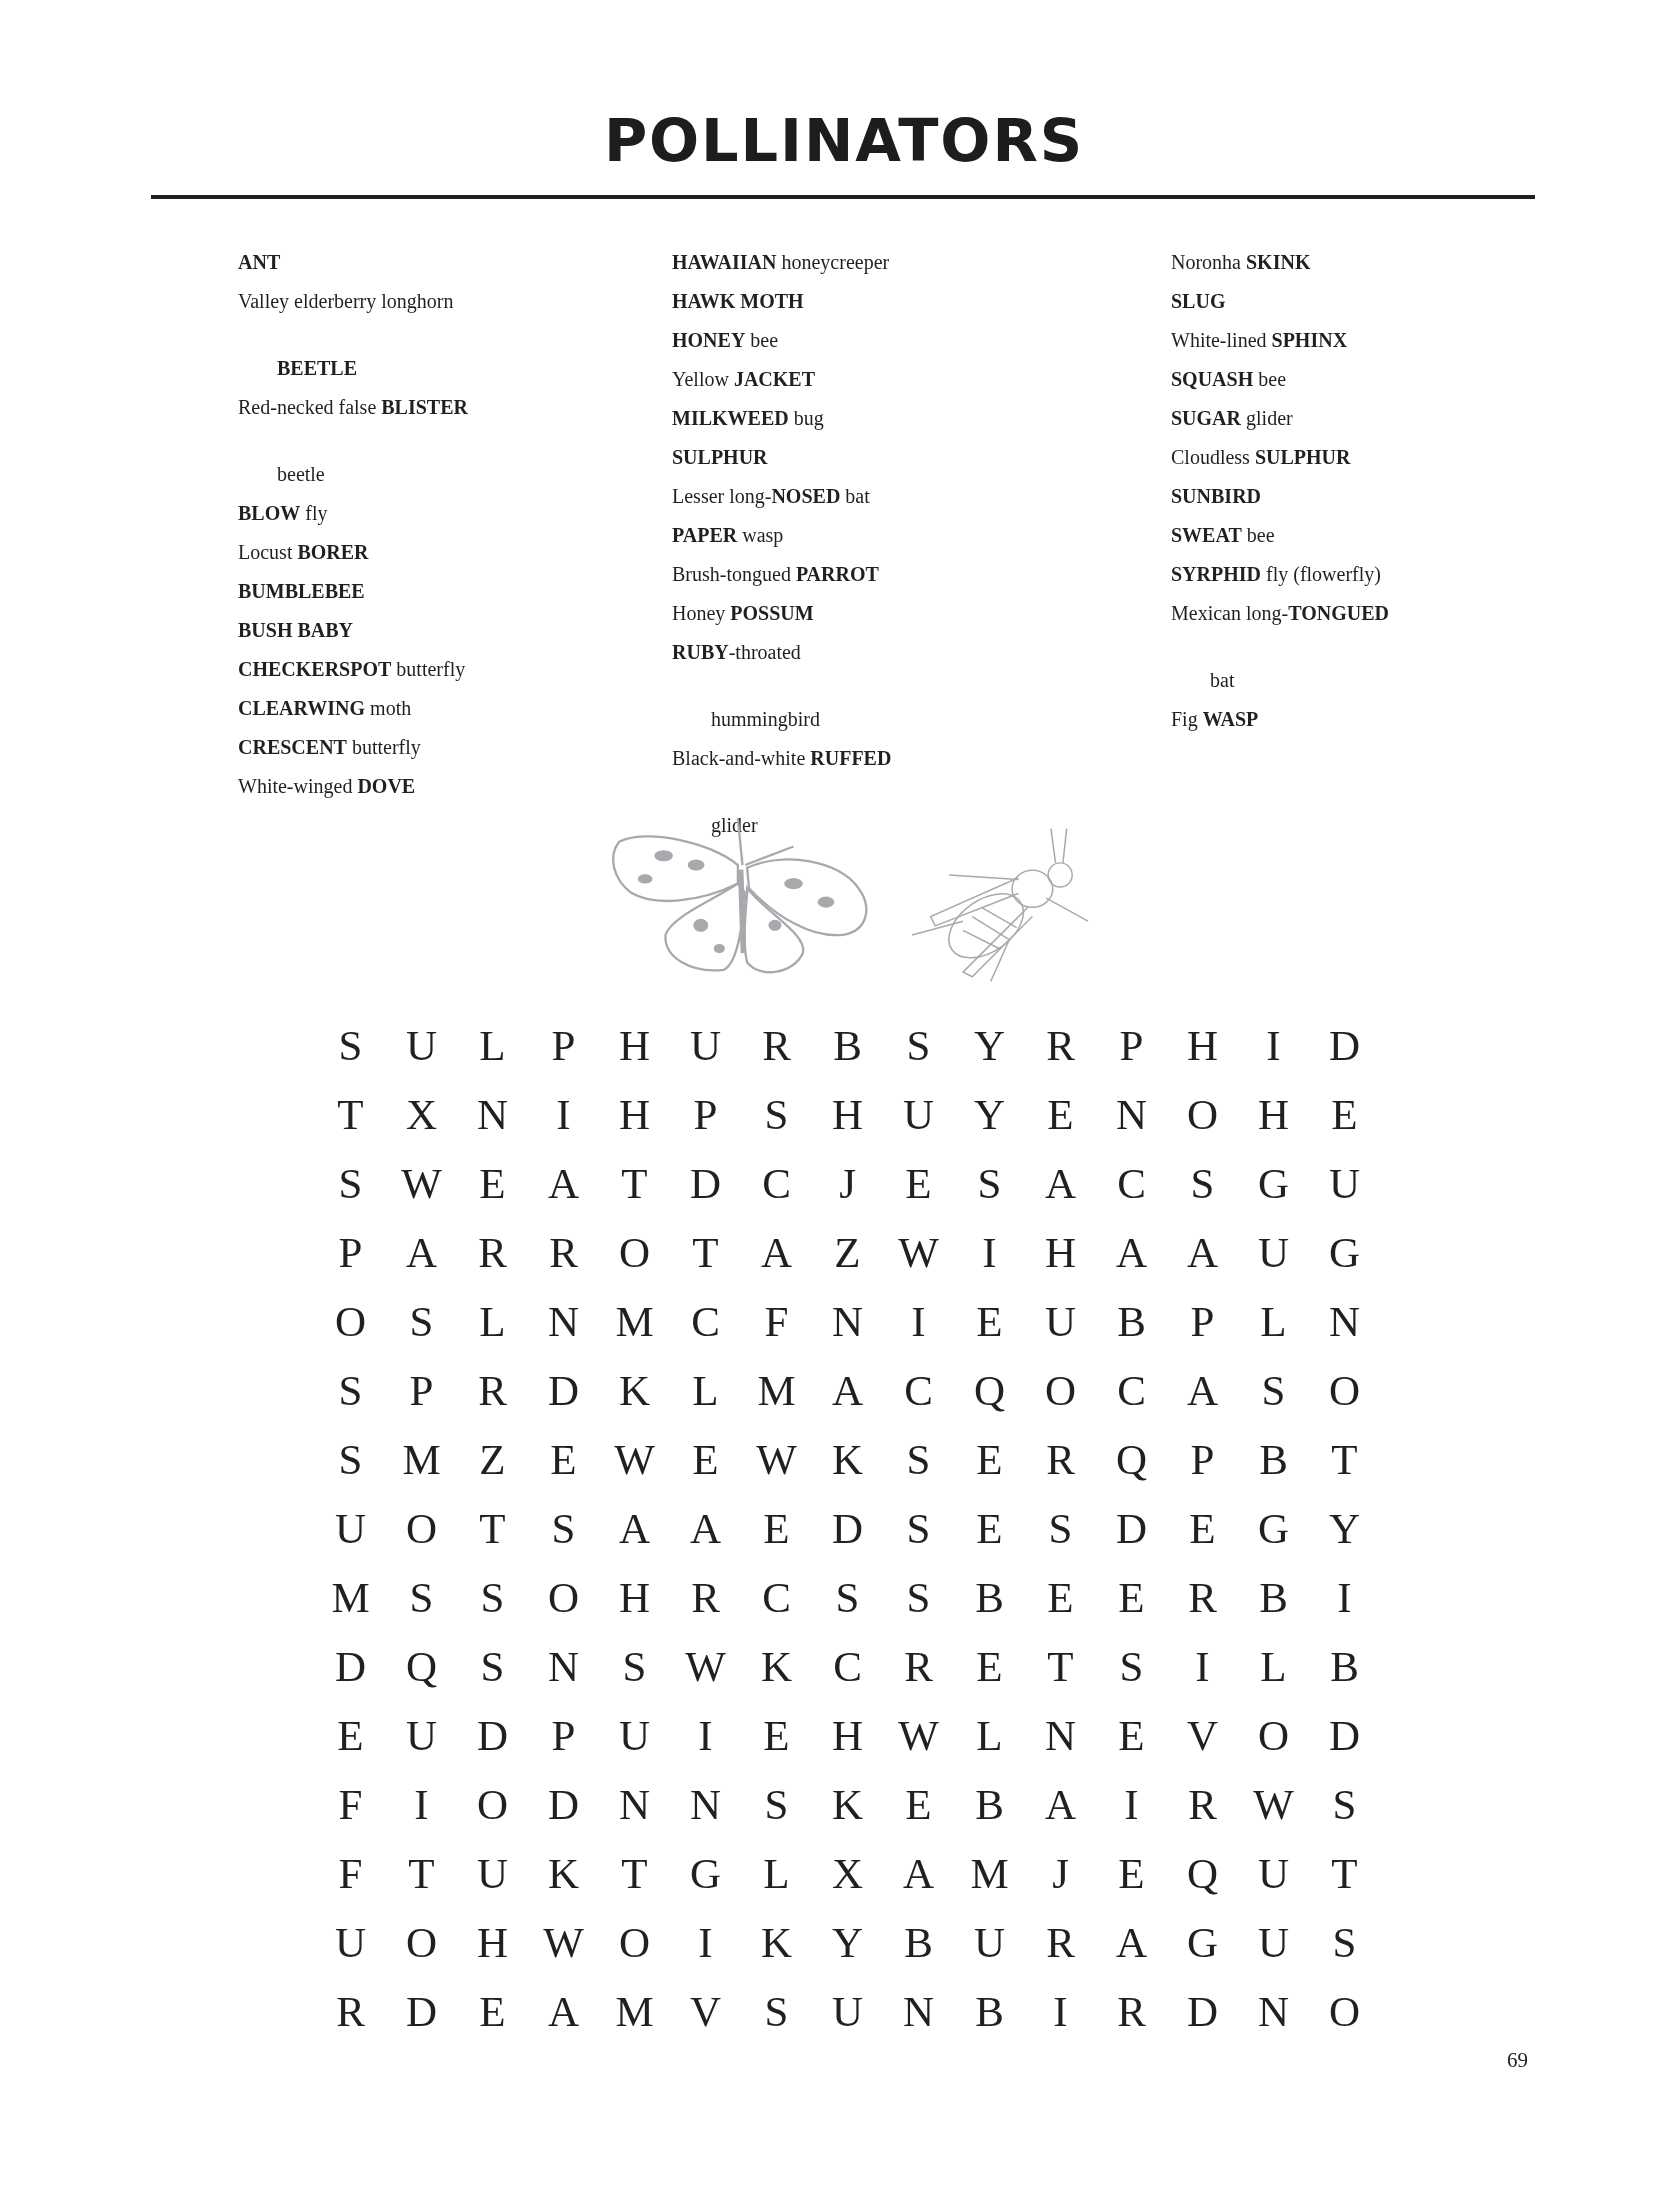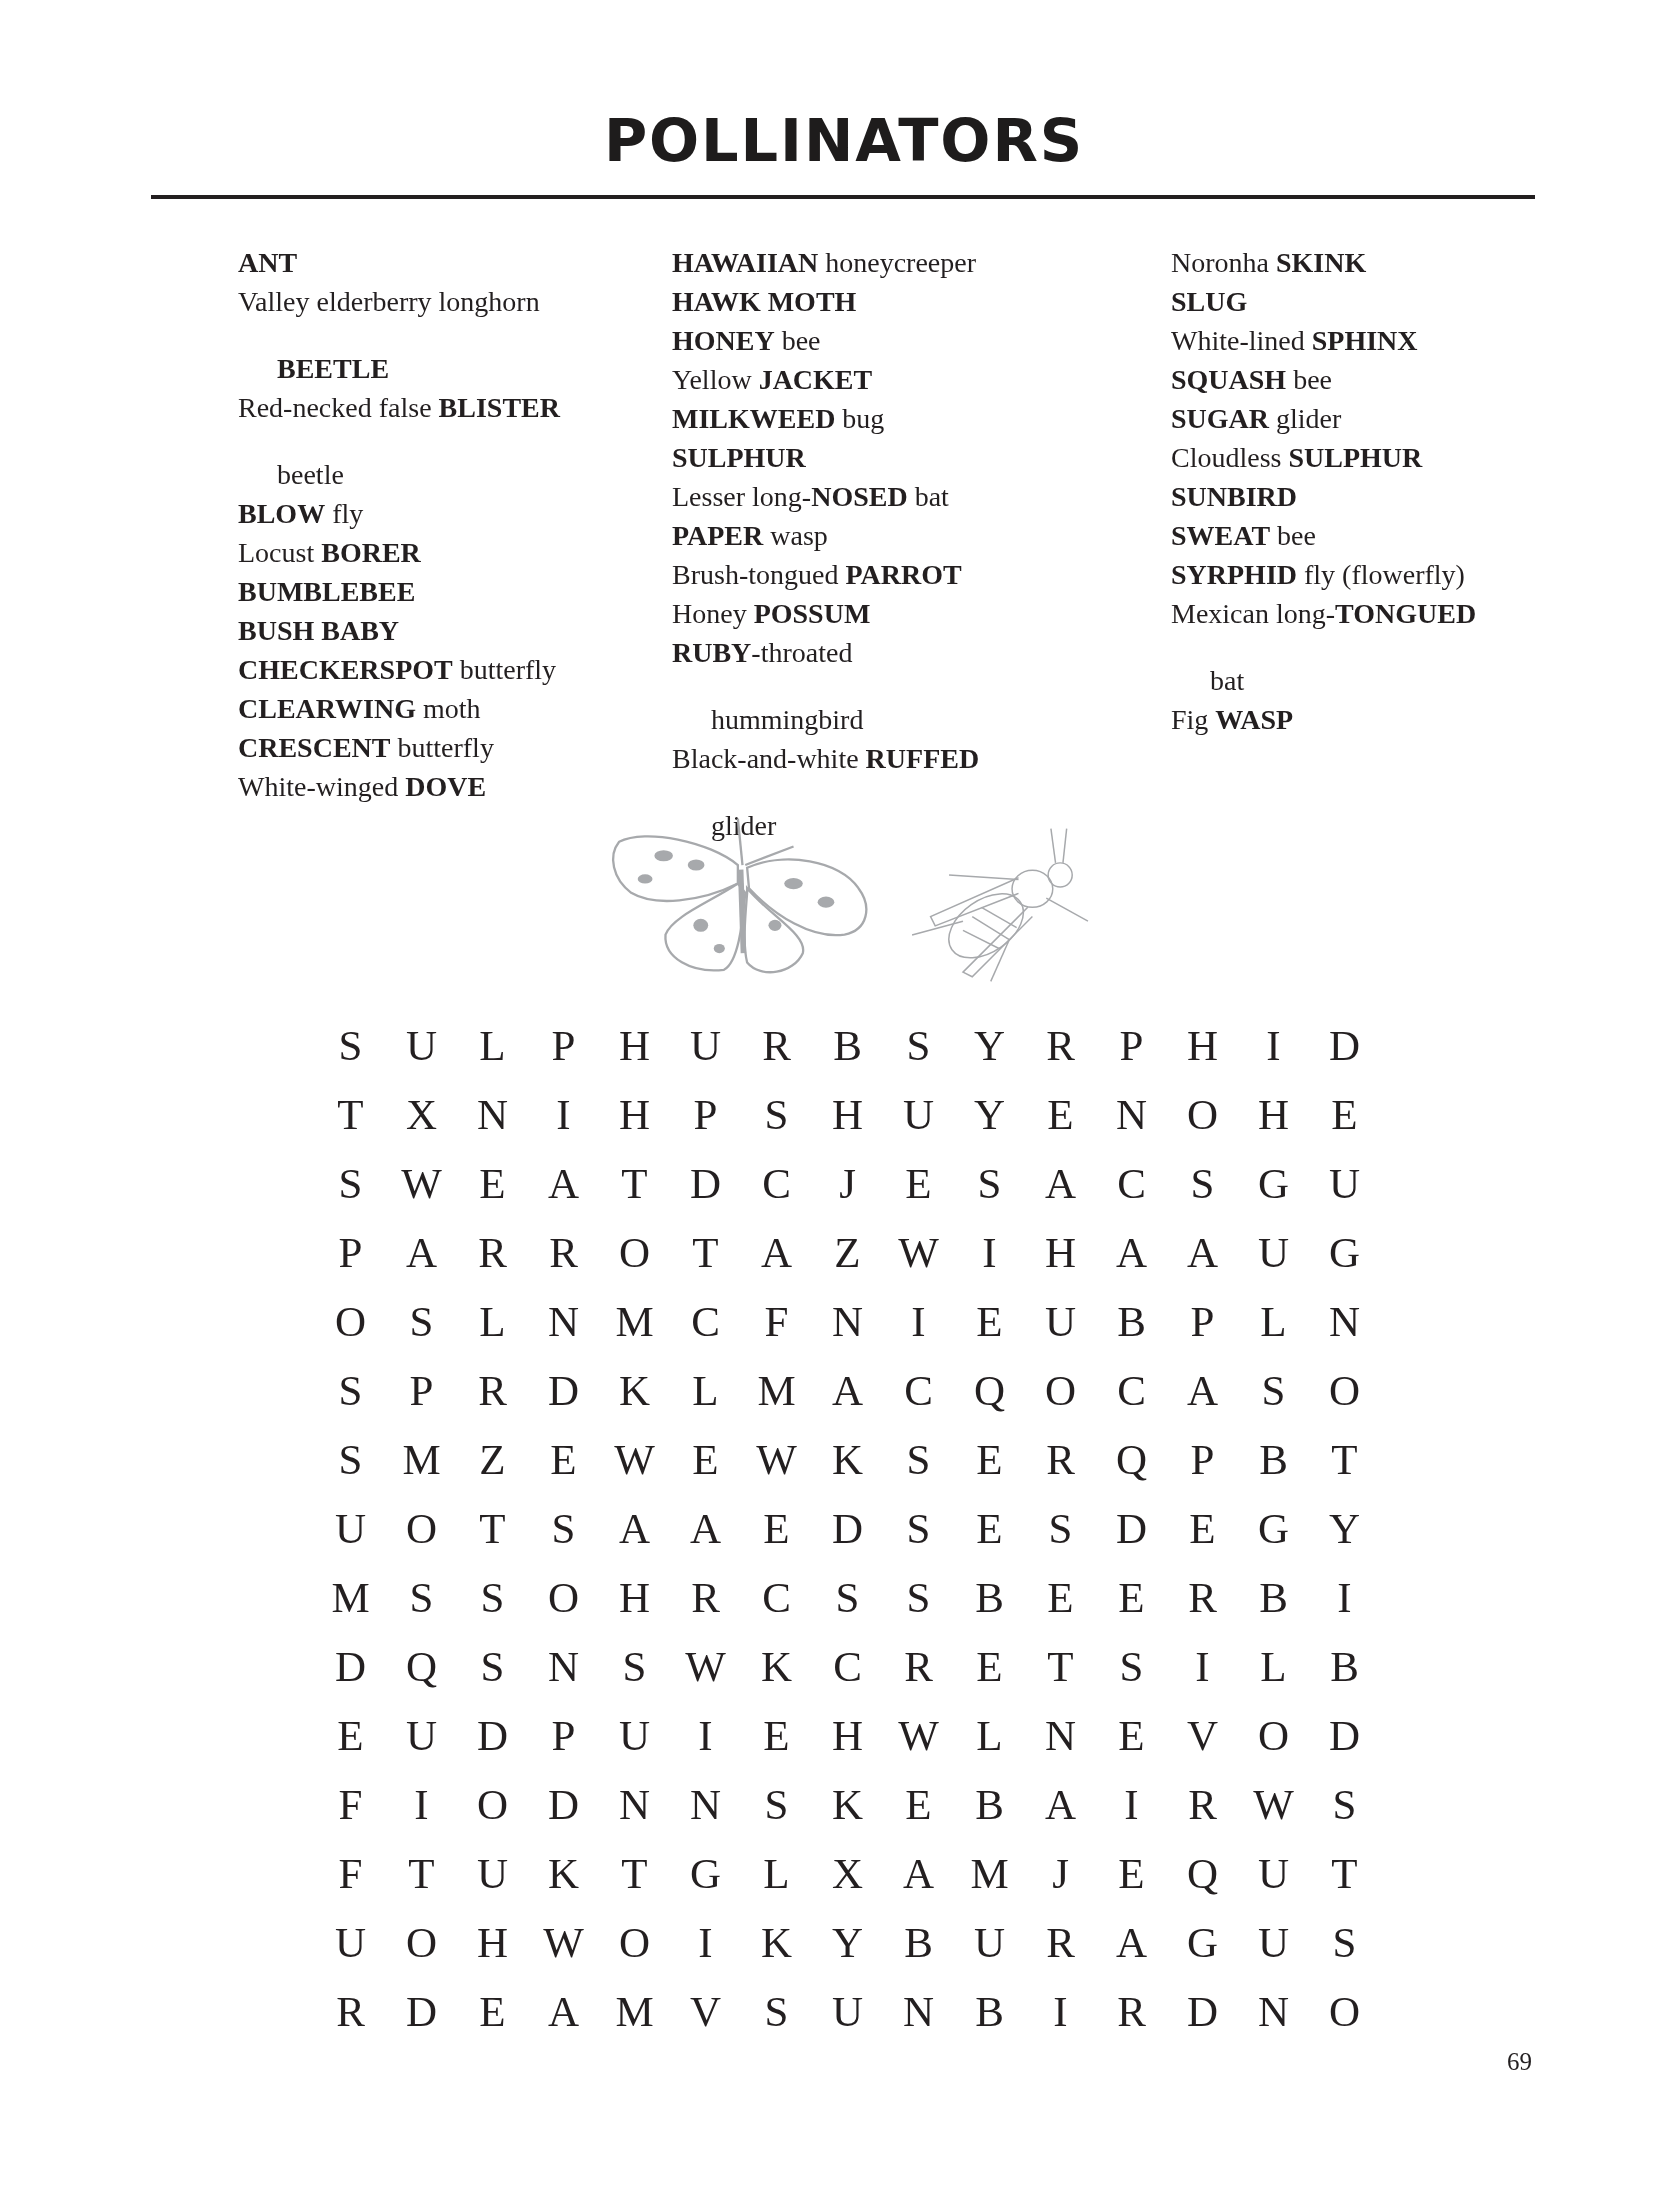--- a/index.html
+++ b/index.html
@@ -5,40 +5,40 @@
   html, body { margin: 0; padding: 0; background: #ffffff; }
   body { width: 1670px; height: 2201px; position: relative; overflow: hidden; color: #231f20; }
   .title {
     position: absolute; left: 0; width: 1688px; top: 104px; text-align: center;
     font-family: "DejaVu Sans", sans-serif; font-weight: bold; font-size: 59px;
     letter-spacing: 1.9px; line-height: 74px; color: #1e1c1c;
   }
   .rule { position: absolute; left: 151px; top: 195px; width: 1384px; height: 3.7px; background: #231f20; }
   .col {
     position: absolute; top: 243px; font-family: "Liberation Serif", serif;
-    font-size: 28px; line-height: 39px; color: #231f20;
+    font-size: 20px; line-height: 39px; color: #231f20;
   }
   .col .item { display: block; white-space: nowrap; }
   .col .cont { display: block; padding-left: 39px; white-space: nowrap; margin-top: 28px; }
   .col b { font-weight: bold; }
   #col1 { left: 238px; }
   #col2 { left: 672px; }
   #col3 { left: 1171px; }
   .illus { position: absolute; }
   #butterfly { left: 608px; top: 814px; width: 269px; height: 167px; }
   #bee { left: 907px; top: 824px; width: 186px; height: 162px; }
   .grid {
     position: absolute; left: 315px; top: 1011px; width: 1062px;
     display: grid; grid-template-columns: repeat(15, 71px); grid-auto-rows: 69px;
     font-family: "Liberation Serif", serif; font-size: 43px; color: #231f20;
   }
   .grid span { display: flex; align-items: center; justify-content: center; }
   .pagenum {
     position: absolute; left: 1507px; top: 2048px; font-family: "Liberation Serif", serif;
-    font-size: 25px; color: #231f20;
+    font-size: 21px; color: #231f20;
   }
 </style>
 </head>
 <body>
 
 <div class="title">POLLINATORS</div>
 <div class="rule"></div>
 
 <div class="col" id="col1">
     <span class="item"><b>ANT</b></span>

